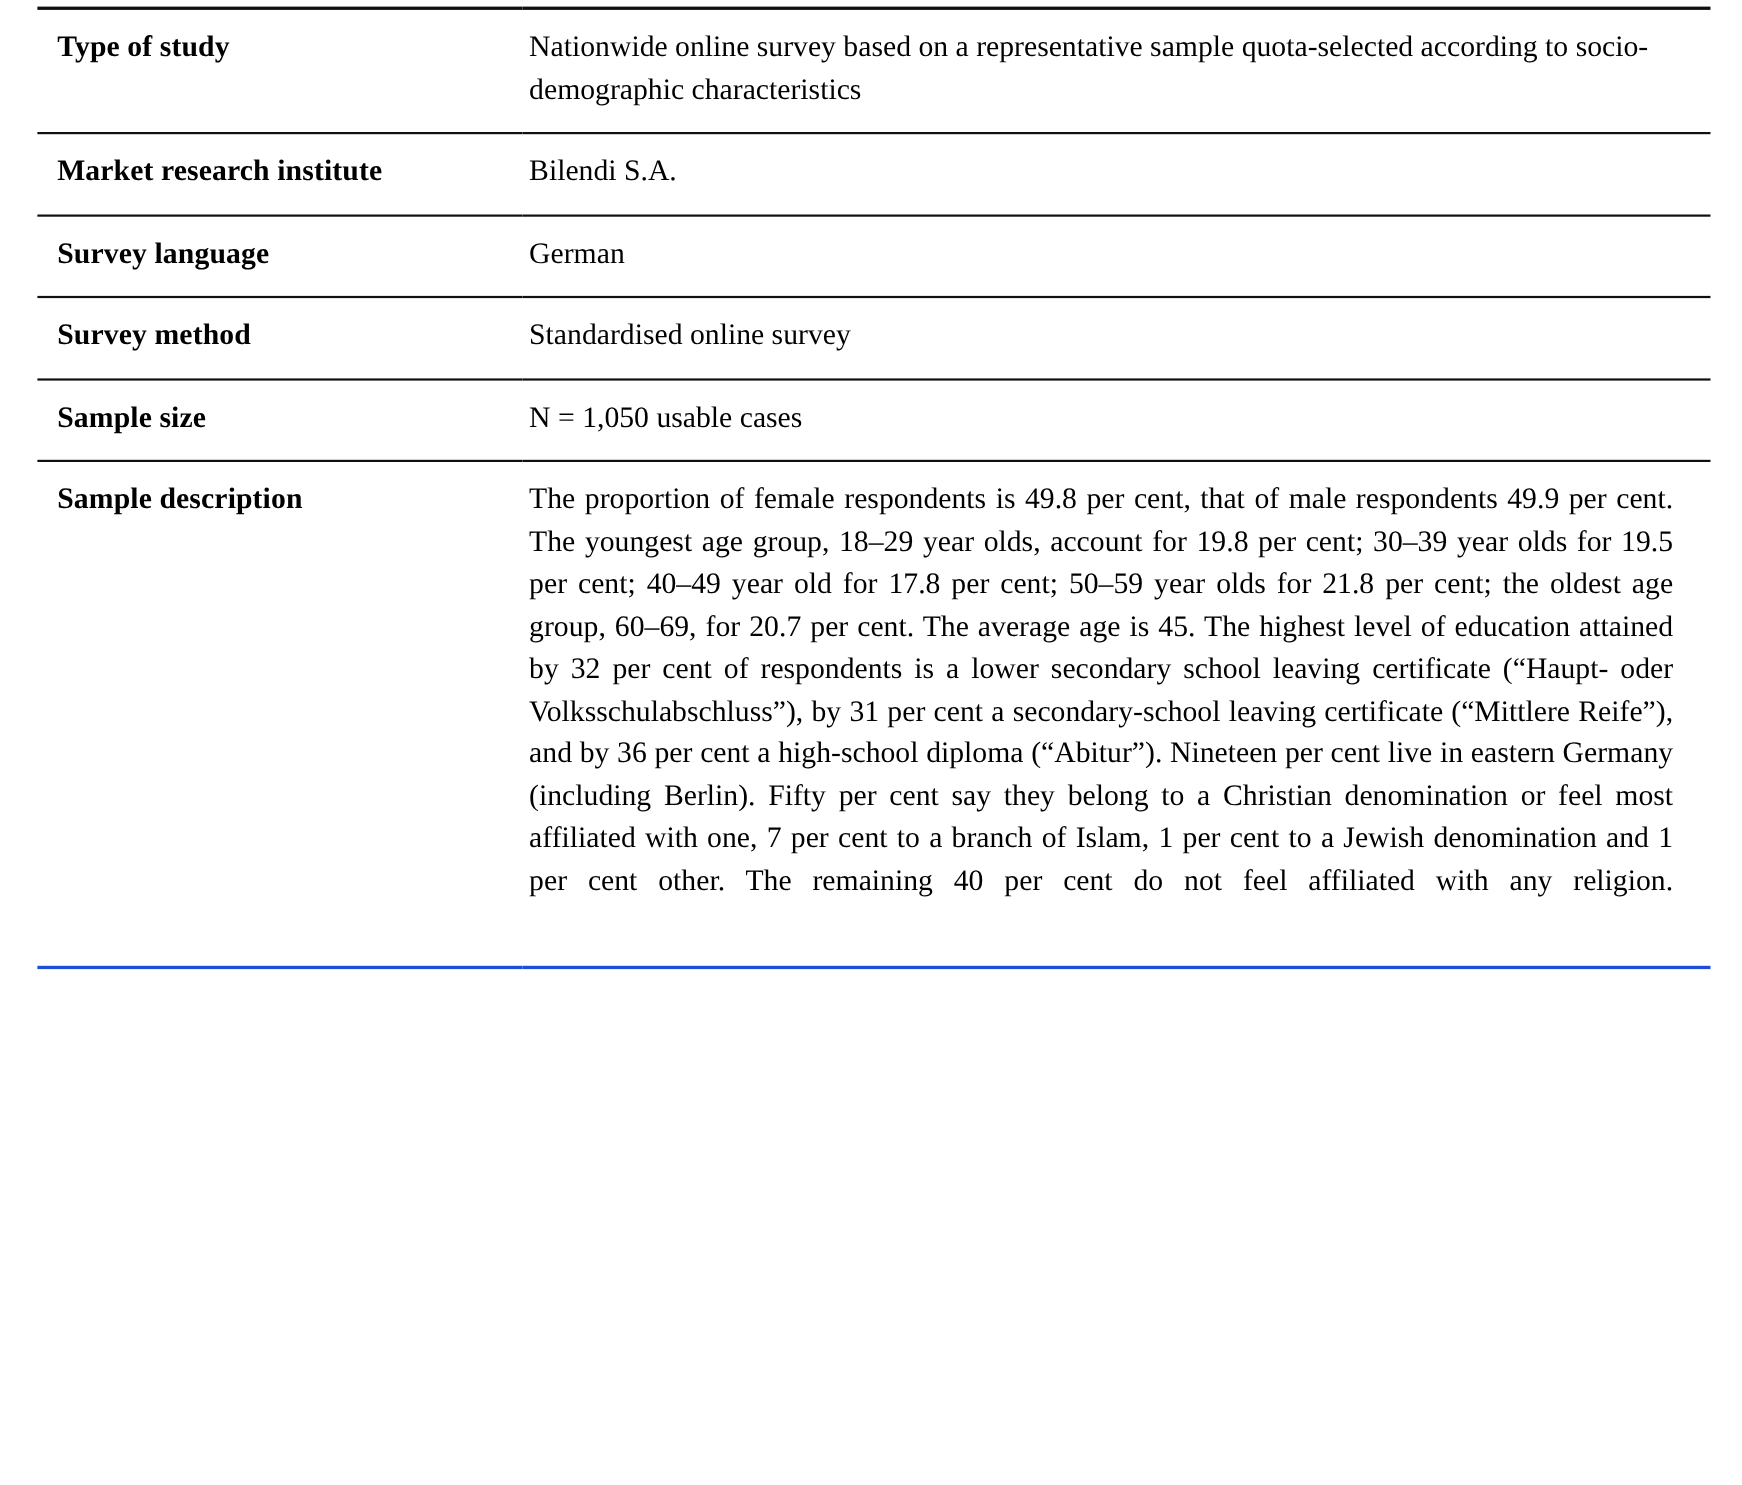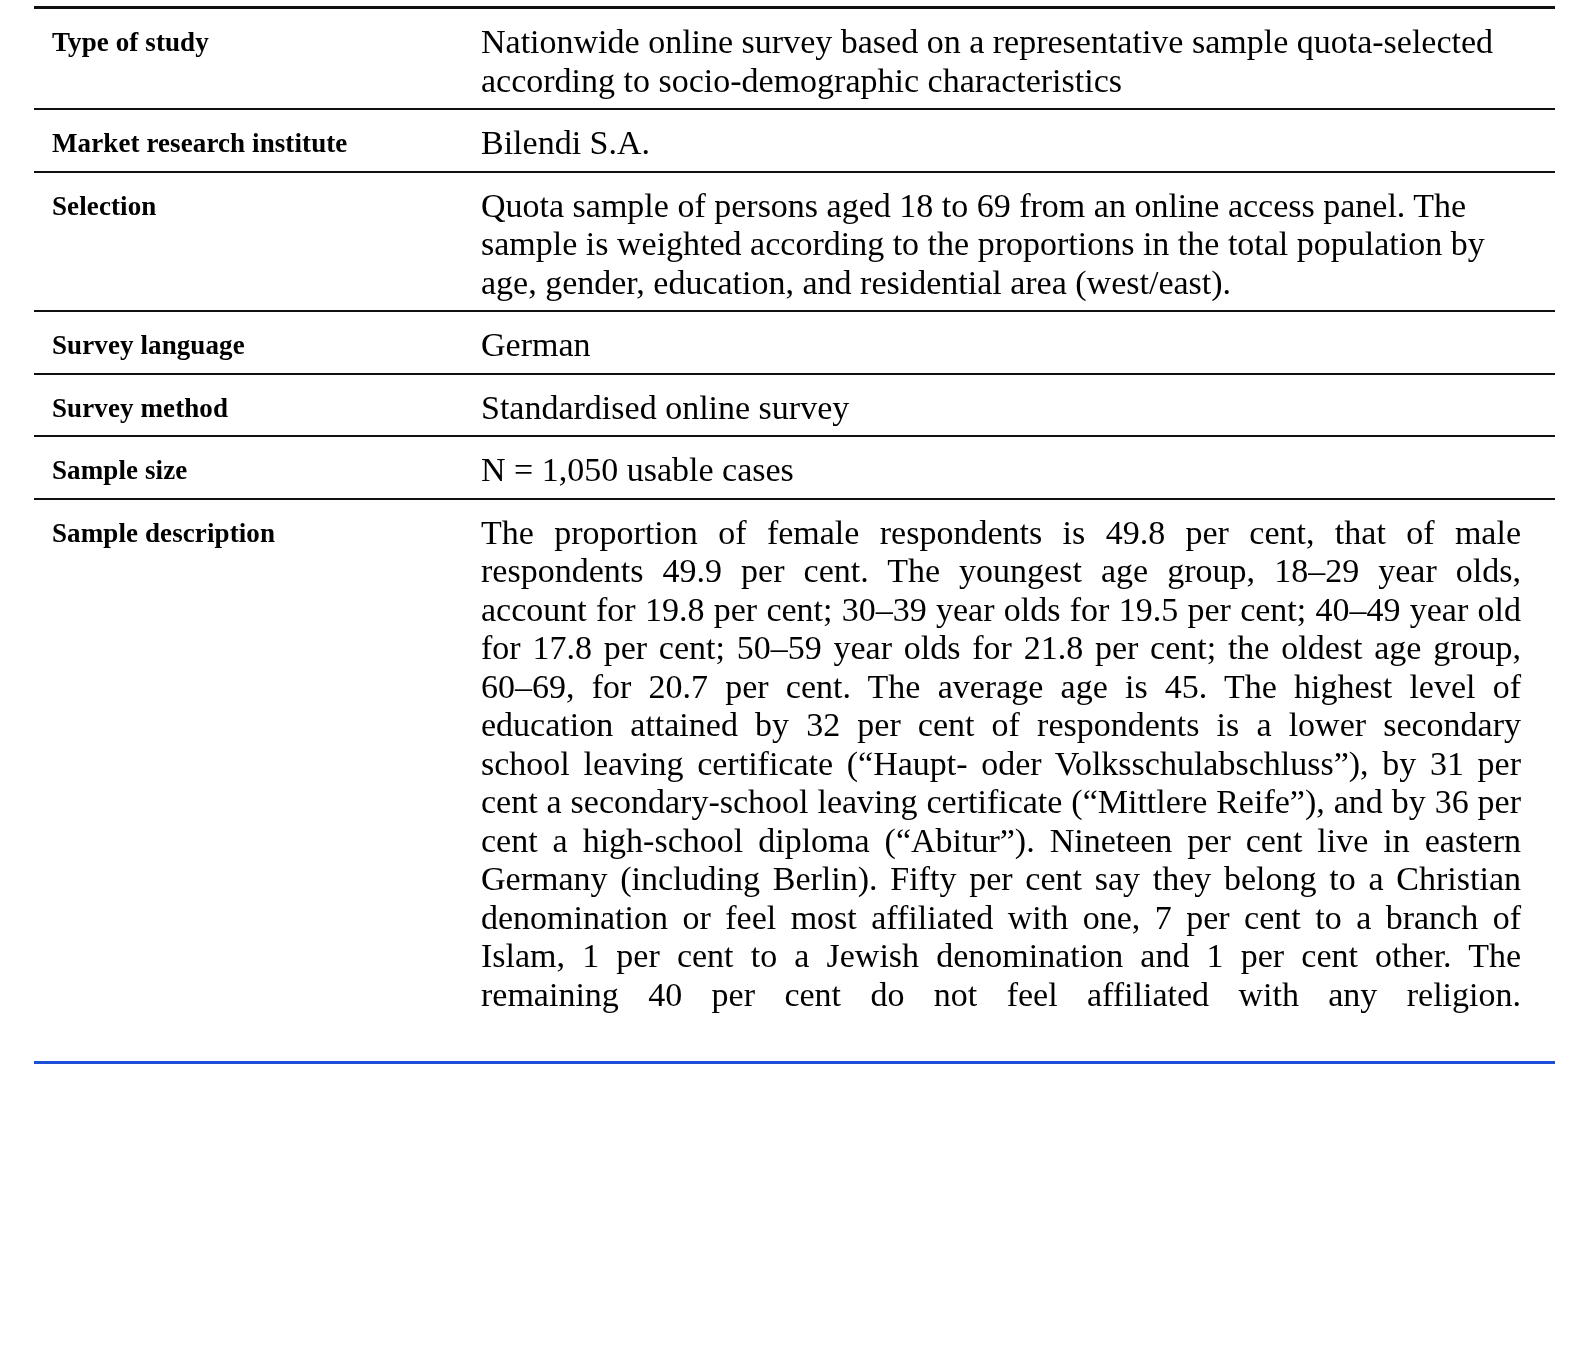--- a/index.html
+++ b/index.html
@@ -28,42 +28,42 @@
     margin-left: 34px;
     margin-top: 6px;
     table-layout: fixed;
   }
 
   table.study-table col.label-col { width: 441px; }
   table.study-table col.value-col { width: 1080px; }
 
   table.study-table tr.data-row > td {
     border-top: 2px solid #101010;
-    padding: 14px 0 8px 0;
+    padding: 14px 0 20px 0;
     vertical-align: top;
   }
 
   table.study-table tr.data-row:first-child > td {
     border-top: 3px solid #101010;
   }
 
   table.study-table tr.data-row:last-child > td {
     border-bottom: 3px solid #1d4ed8;
   }
 
   td.label-cell {
     font-weight: bold;
     font-size: 27px;
     line-height: 38px;
     padding-left: 18px !important;
     letter-spacing: 0.1px;
   }
 
   td.value-cell {
-    font-size: 34px;
+    font-size: 27px;
     line-height: 38.5px;
     padding-left: 6px !important;
     padding-right: 34px !important;
     margin-left: 12px;
   }
 
   td.value-cell .value-text {
     display: block;
   }
 
@@ -101,26 +101,20 @@
       <tr class="data-row">
         <td class="label-cell">Market research institute</td>
         <td class="value-cell">
           <span class="value-text">Bilendi S.A.</span>
         </td>
       </tr>
 
 
 
 
-      <tr class="data-row">
-        <td class="label-cell">Selection</td>
-        <td class="value-cell">
-          <span class="value-text">Quota sample of persons aged 18 to 69 from an online access panel. The sample is weighted according to the proportions in the total population by age, gender, education, and residential area (west/east).</span>
-        </td>
-      </tr>
 
       <tr class="data-row">
         <td class="label-cell">Survey language</td>
         <td class="value-cell">
           <span class="value-text">German</span>
         </td>
       </tr>
 
       <tr class="data-row">
         <td class="label-cell">Survey method</td>

